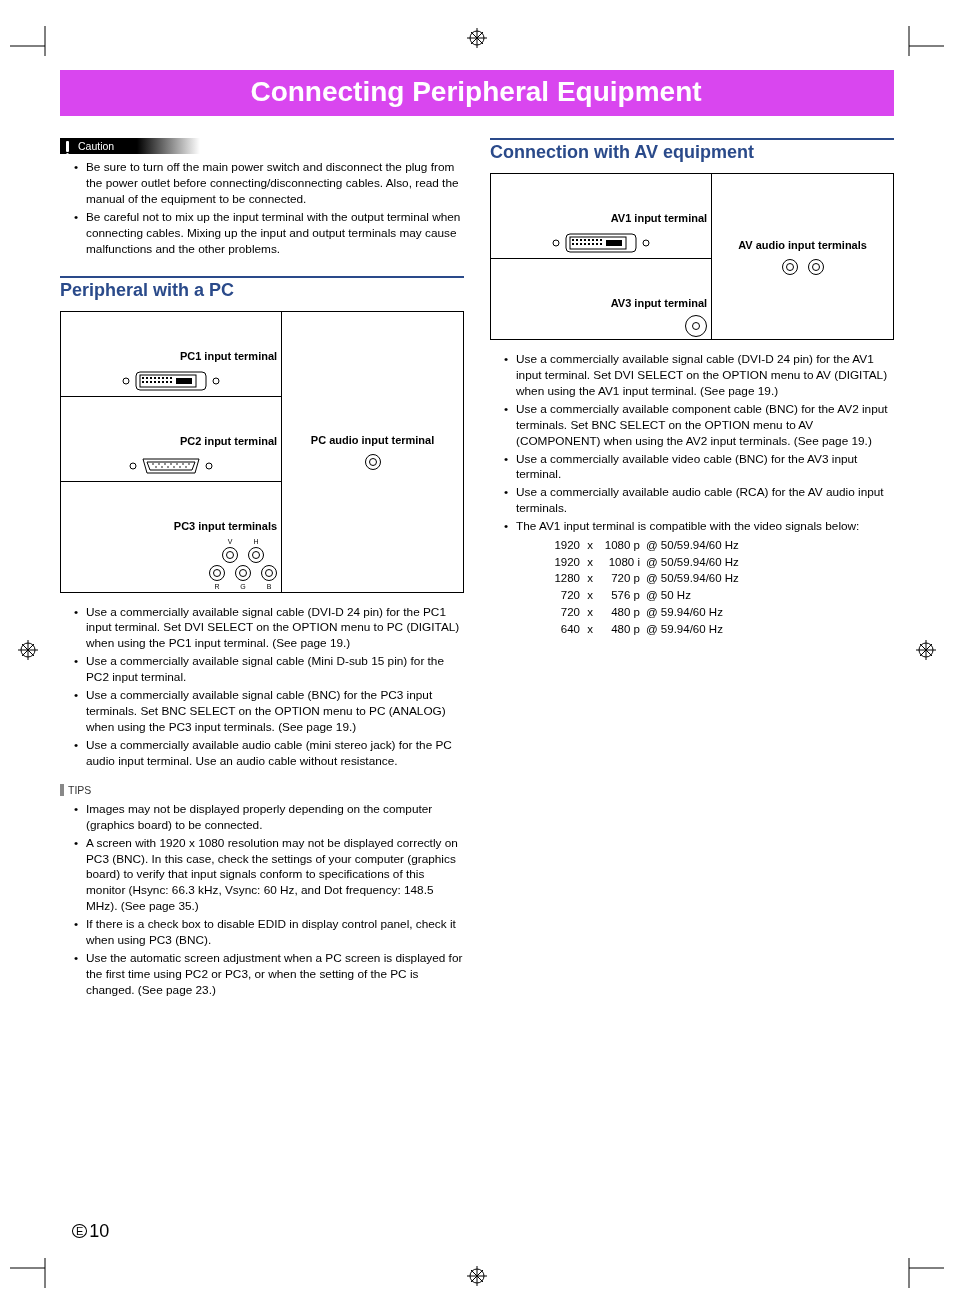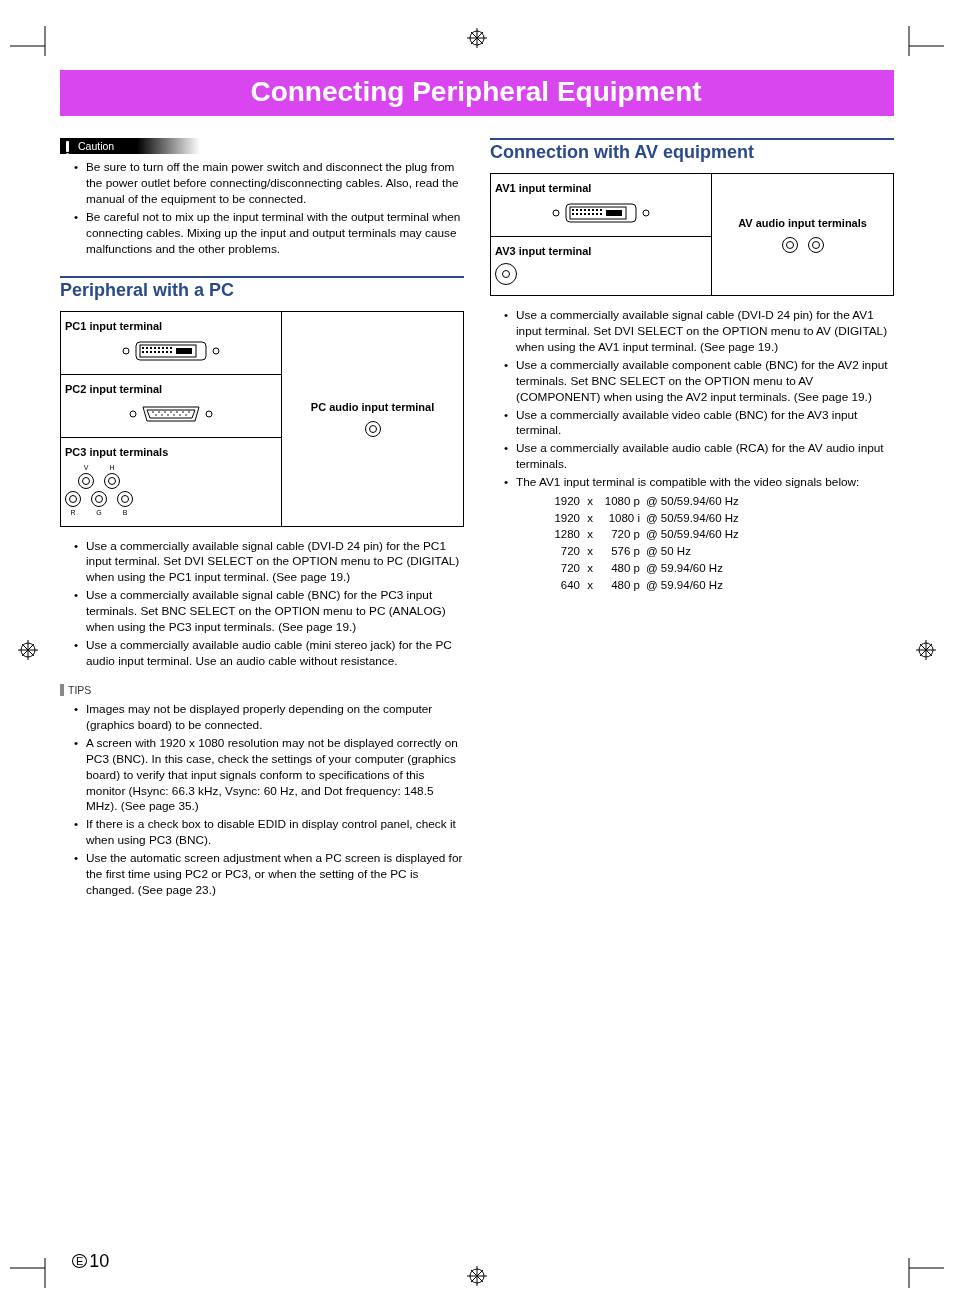--- a/index.html
+++ b/index.html
@@ -95,22 +95,23 @@
   .term-col-right {
     flex: 1;
     display: flex;
     flex-direction: column;
     align-items: center;
     justify-content: center;
     padding: 8px;
   }
   .term-cell {
     border-bottom: 1px solid #000;
-    padding: 8px 4px 10px 4px;
-    text-align: left;
+    padding: 8px 4px 2px 4px;
+    text-align: right;
+    margin-top: 30px;
   }
   .term-cell:last-child { border-bottom: none; }
   .term-label { font-weight: bold; font-size: 11px; margin-bottom: 6px; }
   .term-right-label { font-weight: bold; font-size: 11px; text-align: center; margin-bottom: 8px; }
 
   .tips-head {
     font-size: 10.5px;
     border-left: 4px solid #888;
     padding-left: 4px;
     margin: 14px 0 6px 0;
@@ -124,21 +125,21 @@
     font-family: Arial, sans-serif;
   }
   .signal-row { display: flex; }
   .sc1 { width: 40px; text-align: right; }
   .sc2 { width: 20px; text-align: center; }
   .sc3 { width: 46px; text-align: right; padding-right: 6px; }
   .sc4 { flex: 1; }
 
   .page-num {
     position: absolute;
-    bottom: 42px;
+    bottom: 72px;
     left: 72px;
     font-size: 18px;
   }
   .page-num .e { font-size: 11px; border: 1.2px solid #000; border-radius: 50%; padding: 0 3px; vertical-align: 2px; margin-right: 2px; }
 
   
   svg.conn { display: block; margin: 0 auto; }
   .tiny { font-size: 7px; }
   .jack {
     width: 16px; height: 16px; border: 1.5px solid #000; border-radius: 50%;
@@ -279,20 +280,21 @@
         </div>
       </div>
       <div class="term-col-right">
         <div class="term-right-label">PC audio input terminal</div>
         <span class="jack"></span>
       </div>
     </div>
 
     <ul class="body-list">
       <li>Use a commercially available signal cable (DVI-D 24 pin) for the PC1 input terminal. Set DVI SELECT on the OPTION menu to PC (DIGITAL) when using the PC1 input terminal. (See page 19.)</li>
+      <li>Use a commercially available signal cable (Mini D-sub 15 pin) for the PC2 input terminal.</li>
       <li>Use a commercially available signal cable (BNC) for the PC3 input terminals. Set BNC SELECT on the OPTION menu to PC (ANALOG) when using the PC3 input terminals. (See page 19.)</li>
       <li>Use a commercially available audio cable (mini stereo jack) for the PC audio input terminal. Use an audio cable without resistance.</li>
     </ul>
 
     <div class="tips-head">TIPS</div>
     <ul class="body-list">
       <li>Images may not be displayed properly depending on the computer (graphics board) to be connected.</li>
       <li>A screen with 1920 x 1080 resolution may not be displayed correctly on PC3 (BNC). In this case, check the settings of your computer (graphics board) to verify that input signals conform to specifications of this monitor (Hsync: 66.3 kHz, Vsync: 60 Hz, and Dot frequency: 148.5 MHz). (See page 35.)</li>
       <li>If there is a check box to disable EDID in display control panel, check it when using PC3 (BNC).</li>
       <li>Use the automatic screen adjustment when a PC screen is displayed for the first time using PC2 or PC3, or when the setting of the PC is changed. (See page 23.)</li>

